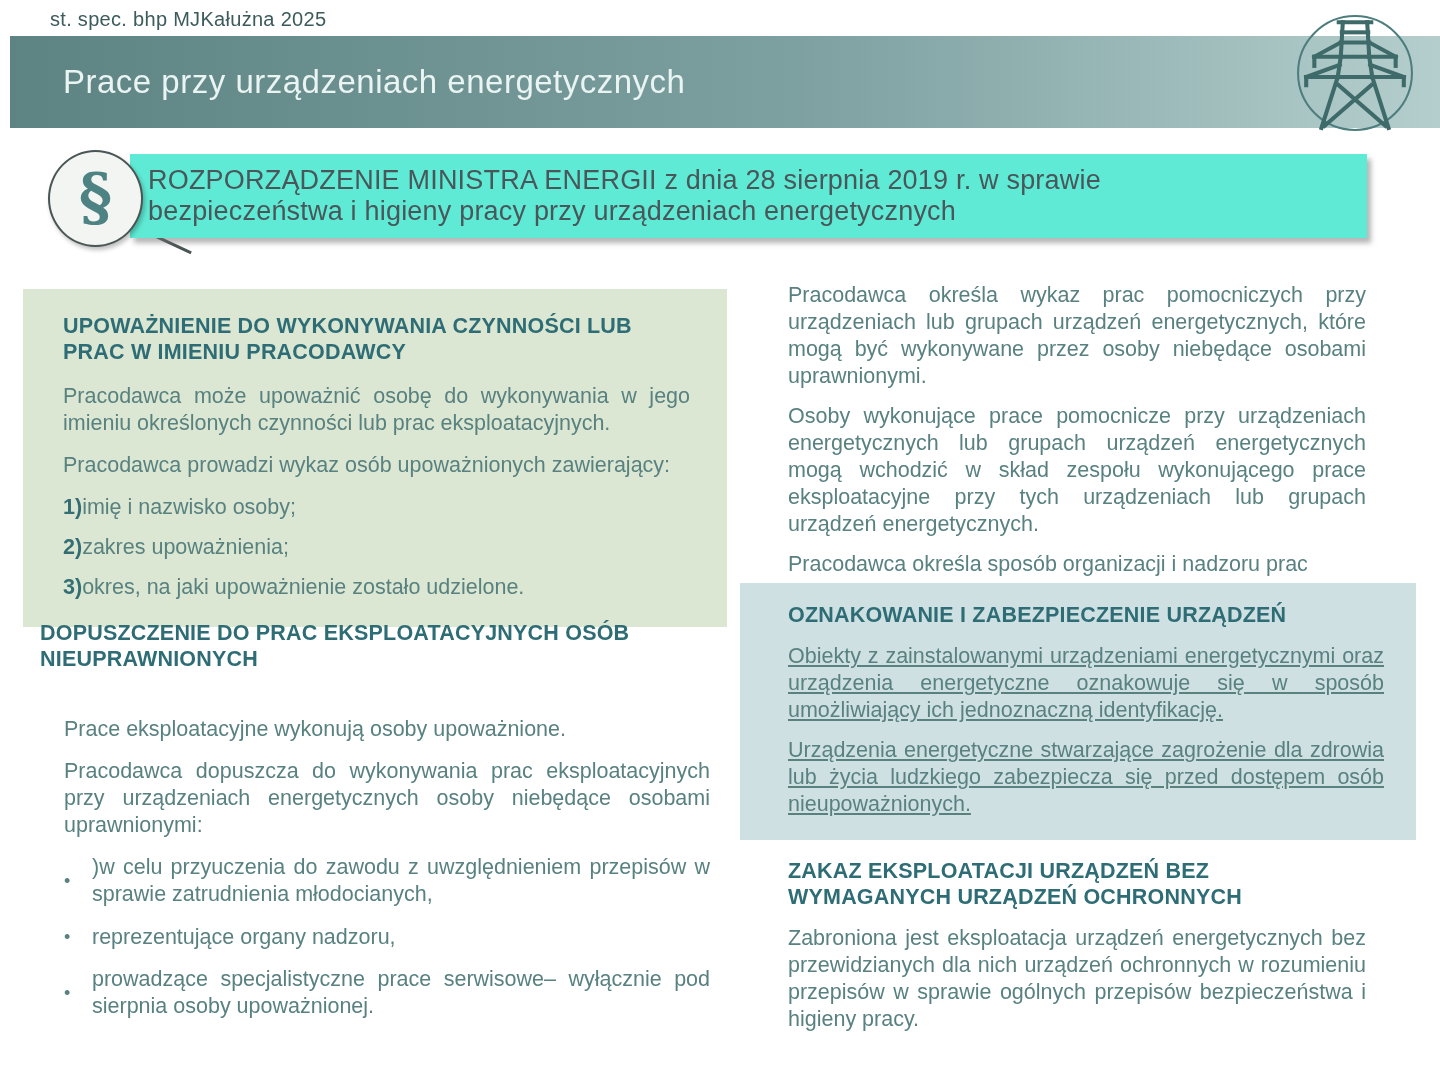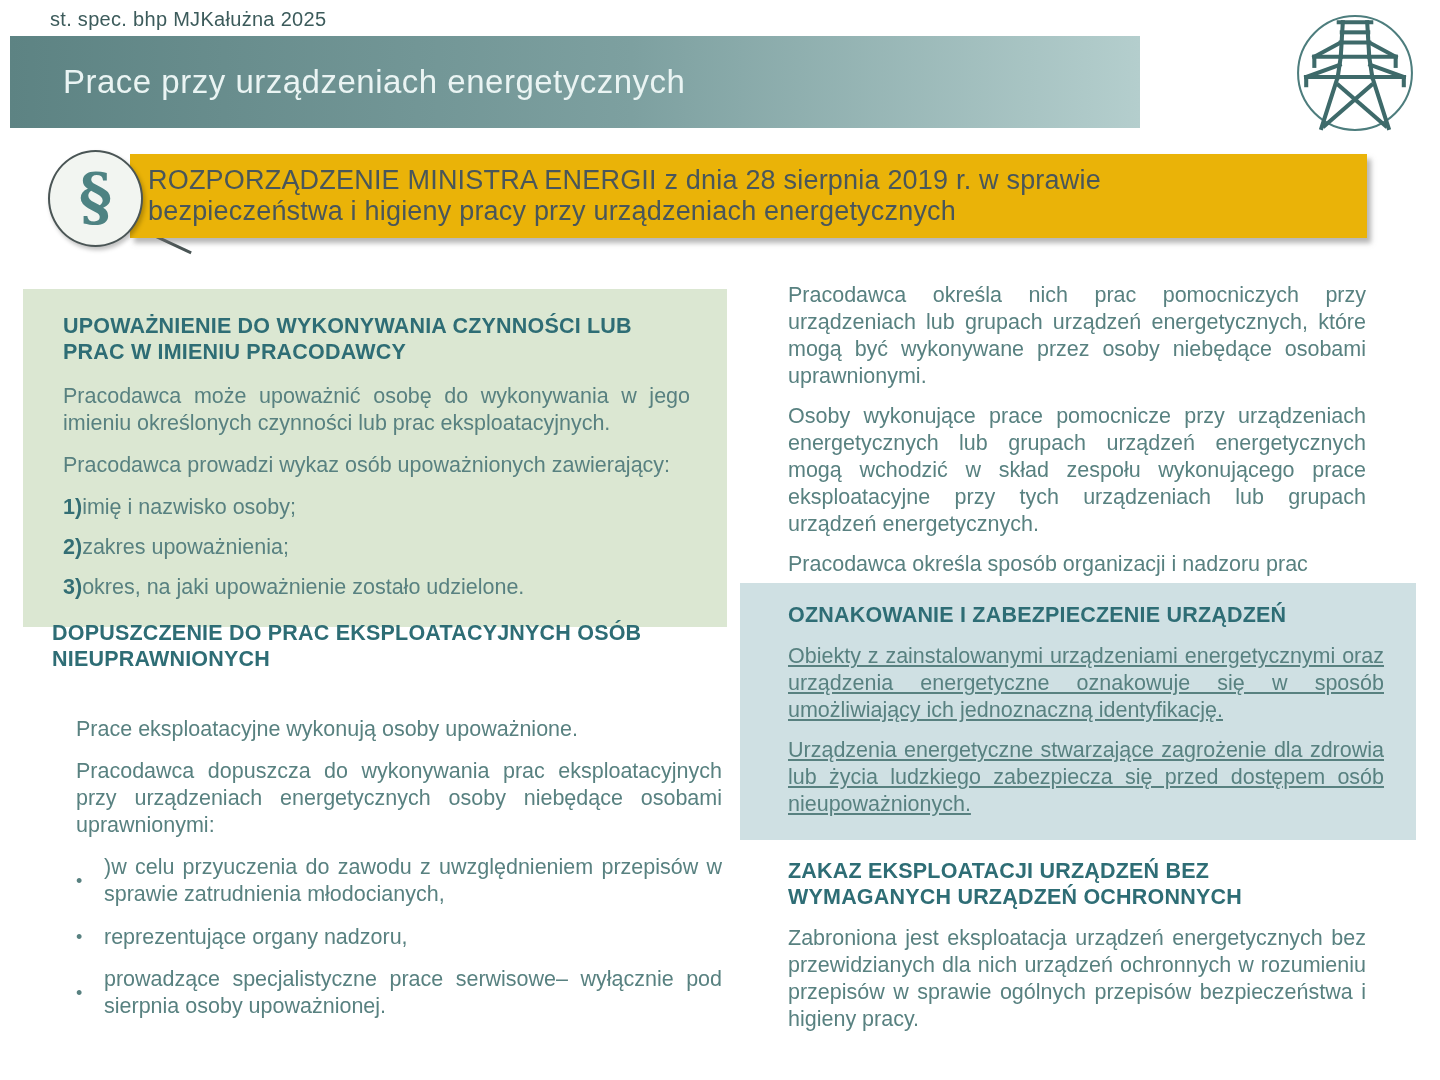--- a/index.html
+++ b/index.html
@@ -11,34 +11,34 @@
     overflow: hidden;
     -webkit-font-smoothing: antialiased;
   }
 
   .credit {
     position: absolute; left: 50px; top: 8px;
     font-size: 20px; color: #3c5b5b; letter-spacing: 0.3px;
   }
 
   .header-bar {
-    position: absolute; left: 10px; top: 36px; width: 1130px; height: 92px;
+    position: absolute; left: 10px; top: 36px; width: 1430px; height: 92px;
     background: linear-gradient(to right, #5d8383 0%, #7da0a0 55%, #b4cecd 100%);
     display: flex; align-items: center;
   }
   .header-bar .title {
     padding-left: 53px; font-size: 33px; font-weight: 400;
     color: #eaf4f3; letter-spacing: 0.5px;
   }
 
   .tower-icon { position: absolute; left: 1294px; top: 12px; width: 122px; height: 122px; }
 
   .reg-banner-box {
     position: absolute; left: 130px; top: 154px; width: 1237px; height: 84px;
-    background: #eab308;
+    background: #5eead4;
     box-shadow: 4px 5px 5px rgba(110,110,110,0.5);
     display: flex; align-items: center;
     z-index: 2;
   }
   .reg-banner-box .reg-title {
     padding: 4px 120px 4px 18px;
     font-size: 27px; line-height: 31px; color: #49565a; letter-spacing: 0.2px;
   }
 
   .callout-line {
@@ -72,21 +72,21 @@
   .green-box {
     position: absolute; left: 23px; top: 289px; width: 704px;
     background: #dbe7d2; padding: 24px 37px 26px 40px;
   }
   .green-box .heading { margin-bottom: 18px; }
   .green-box p { margin-bottom: 15px; }
   .num-item { color: #588180; font-size: 21.5px; line-height: 27px; margin-bottom: 13px; }
   .num-item:last-child { margin-bottom: 0; }
   .num-item b { color: #336e74; font-weight: bold; }
 
-  .admission-section { position: absolute; left: 52px; top: 620px; width: 672px; }
+  .admission-section { position: absolute; left: 40px; top: 620px; width: 672px; }
   .admission-section .heading { margin-bottom: 18px; }
   .admission-section .inner { padding-left: 24px; padding-right: 2px; margin-top: 44px; }
   .admission-section p { margin-bottom: 15px; }
 
   .bullet-item {
     display: flex; margin-bottom: 15px;
     color: #588180; font-size: 21.5px; line-height: 27px; align-items: center;
   }
   .bullet-item .marker { width: 28px; flex: 0 0 28px; color: #588180; }
   .bullet-item .marker::before { content: "•"; font-size: 18px; }
@@ -175,21 +175,21 @@
       <span class="btext">reprezentujące organy nadzoru,</span>
     </div>
     <div class="bullet-item">
       <span class="marker"></span>
       <span class="btext">prowadzące specjalistyczne prace serwisowe– wyłącznie pod sierpnia osoby upoważnionej.</span>
     </div>
   </div>
 </div>
 
 <div class="right-paras">
-  <p class="body-text">Pracodawca określa nich prac pomocniczych przy urządzeniach lub grupach urządzeń energetycznych, które mogą być wykonywane przez osoby niebędące osobami uprawnionymi.</p>
+  <p class="body-text">Pracodawca określa wykaz prac pomocniczych przy urządzeniach lub grupach urządzeń energetycznych, które mogą być wykonywane przez osoby niebędące osobami uprawnionymi.</p>
   <p class="body-text">Osoby wykonujące prace pomocnicze przy urządzeniach energetycznych lub grupach urządzeń energetycznych mogą wchodzić w skład zespołu wykonującego prace eksploatacyjne przy tych urządzeniach lub grupach urządzeń energetycznych.</p>
   <p class="body-text no-justify">Pracodawca określa sposób organizacji i nadzoru prac</p>
 </div>
 
 <div class="teal-box">
   <div class="heading">OZNAKOWANIE I ZABEZPIECZENIE URZĄDZEŃ</div>
   <p class="body-text">Obiekty z zainstalowanymi urządzeniami energetycznymi oraz urządzenia energetyczne oznakowuje się w sposób umożliwiający ich jednoznaczną identyfikację.</p>
   <p class="body-text">Urządzenia energetyczne stwarzające zagrożenie dla zdrowia lub życia ludzkiego zabezpiecza się przed dostępem osób nieupoważnionych.</p>
 </div>
 

